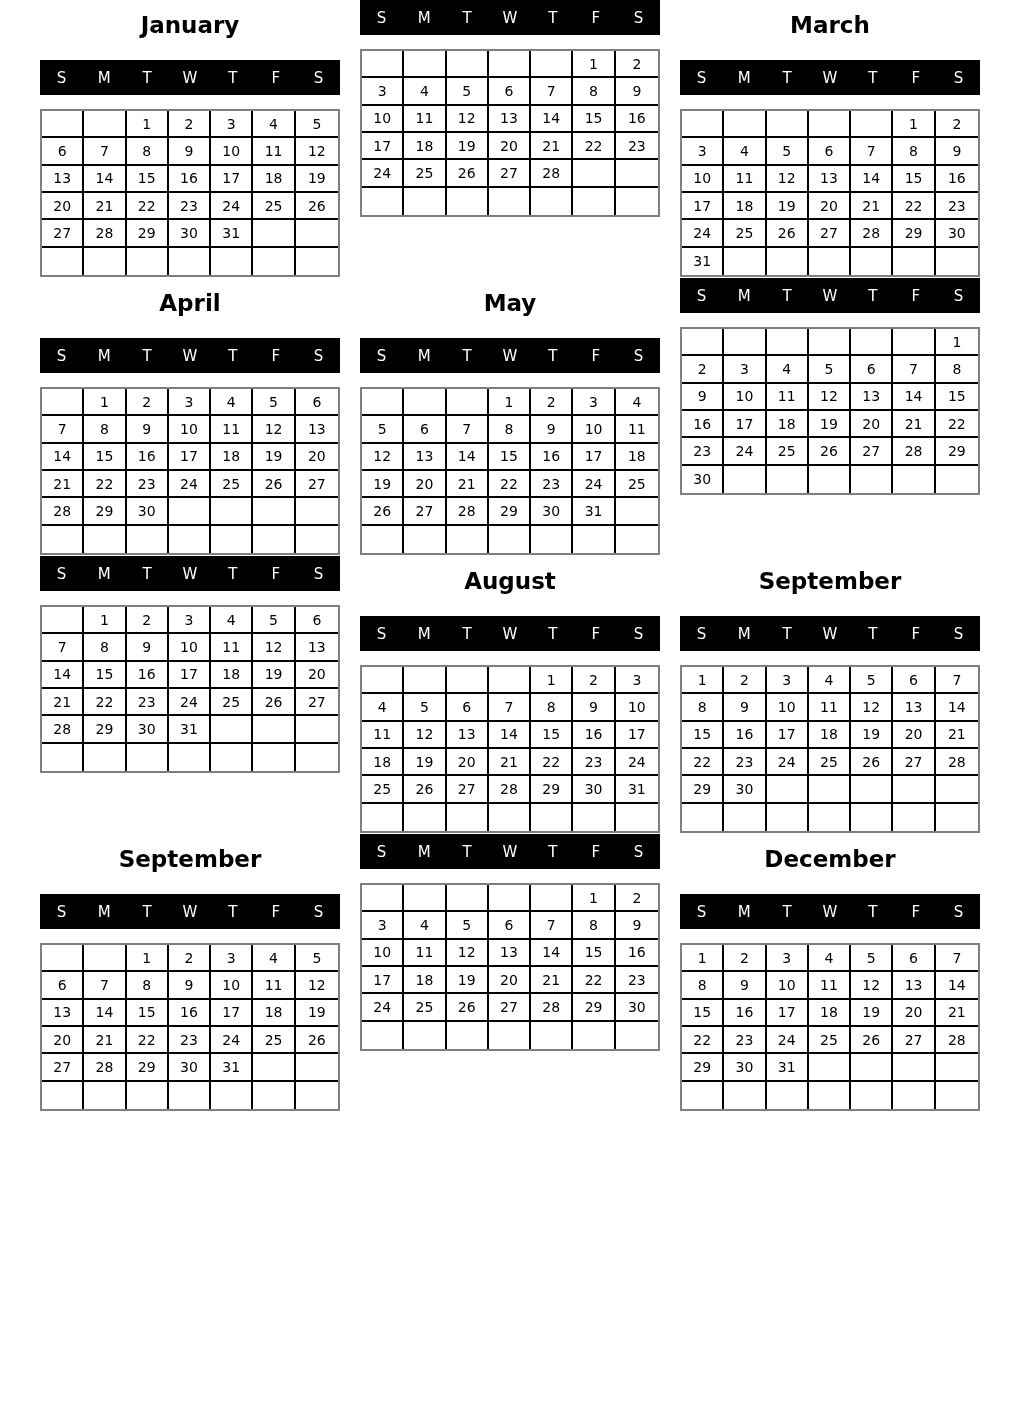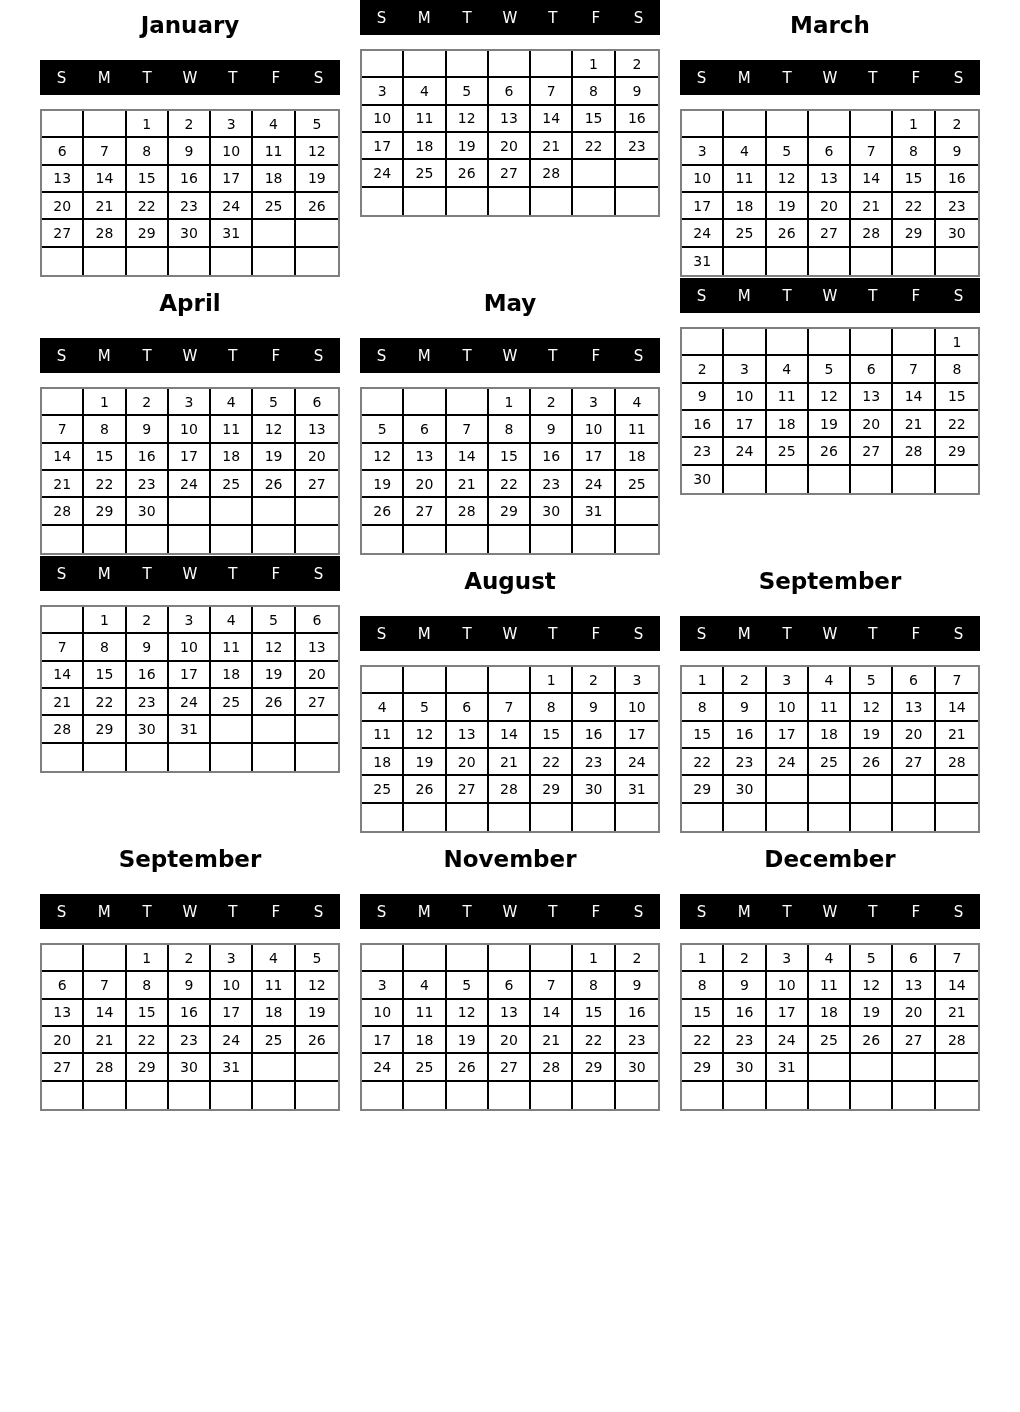--- a/index.html
+++ b/index.html
@@ -654,21 +654,20 @@
           <div class="day-cell"></div>
           <div class="day-cell"></div>
           <div class="day-cell"></div>
           <div class="day-cell"></div>
           <div class="day-cell"></div>
           <div class="day-cell"></div>
         </div>
   </div>
 
   <div class="month-block">
-    <div class="month-title">November</div>
     <div class="weekday-header">
           <span>S</span>
           <span>M</span>
           <span>T</span>
           <span>W</span>
           <span>T</span>
           <span>F</span>
           <span>S</span>
         </div>
     <div class="date-grid">

